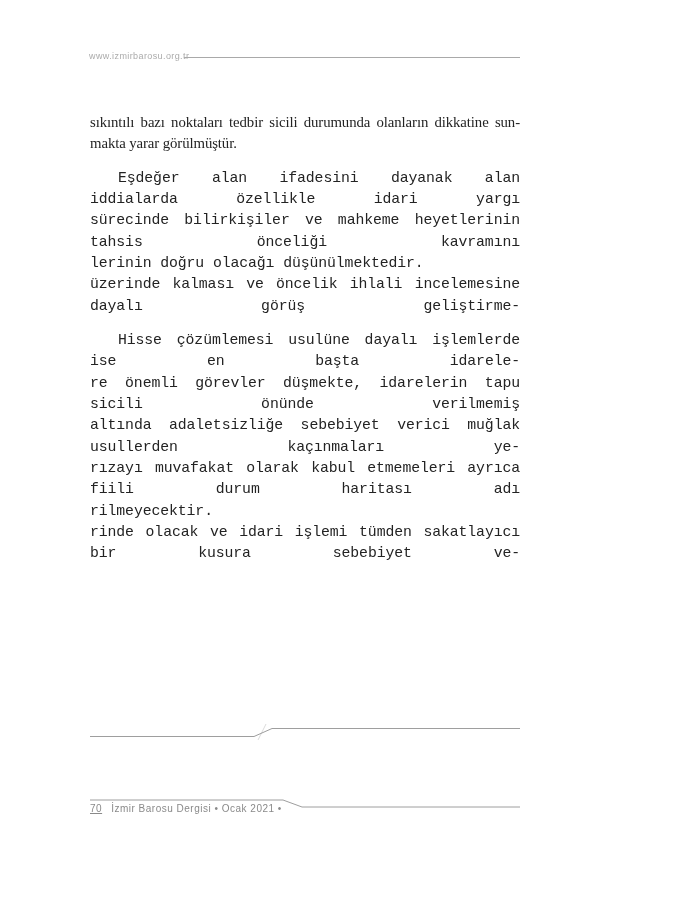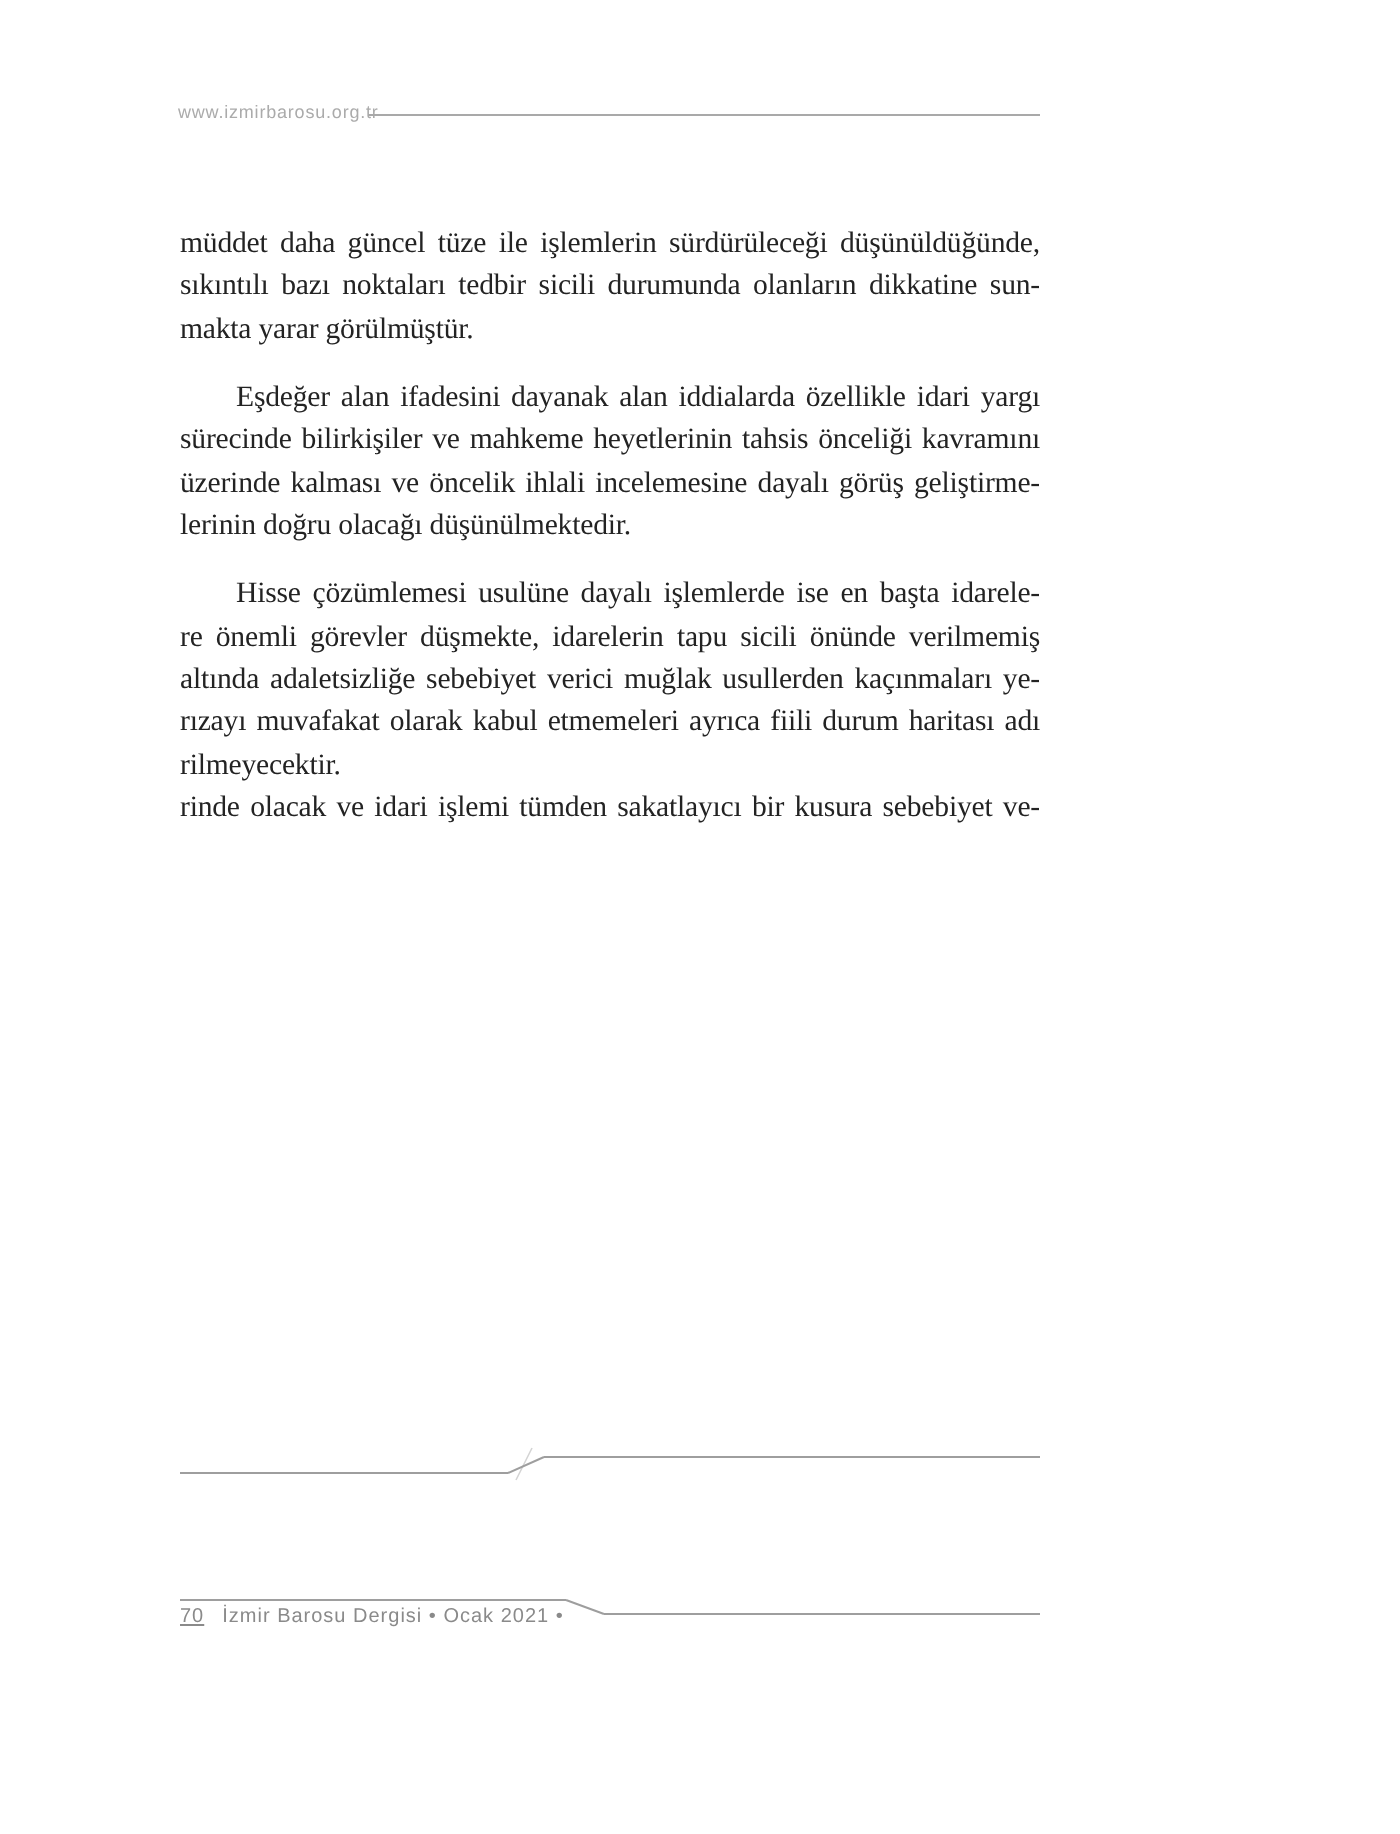--- a/index.html
+++ b/index.html
@@ -42,21 +42,21 @@
     position: absolute;
     left: 90px;
     top: 112px;
     width: 430px;
     font-size: 14.8px;
     line-height: 21.33px;
     color: #232323;
     letter-spacing: -0.1px;
   }
   .para { margin: 0; }
-  .para + .para { margin-top: 13px; }
+  .para + .para { margin-top: 13px; font-family: Liberation Mono, monospace; }
   .line {
     text-align: justify;
     text-align-last: justify;
     text-justify: inter-word;
     white-space: normal;
   }
   .line.last { text-align-last: left; }
   .line.first-indent { text-indent: 28px; }
 
   
@@ -92,29 +92,28 @@
 </head>
 <body>
 
 <div class="page">
 
   <span class="header-url">www.izmirbarosu.org.tr</span>
   <span class="header-rule"></span>
 
   <main class="body-text">
       <div class="para">
-        <div class="line">müddet daha güncel tüze ile işlemlerin sürdürüleceği düşünüldüğünde,</div>
         <div class="line">sıkıntılı bazı noktaları tedbir sicili durumunda olanların dikkatine sun-</div>
         <div class="line last">makta yarar görülmüştür.</div>
       </div>
       <div class="para">
         <div class="line first-indent">Eşdeğer alan ifadesini dayanak alan iddialarda özellikle idari yargı</div>
         <div class="line">sürecinde bilirkişiler ve mahkeme heyetlerinin tahsis önceliği kavramını</div>
+        <div class="line last">lerinin doğru olacağı düşünülmektedir.</div>
         <div class="line">üzerinde kalması ve öncelik ihlali incelemesine dayalı görüş geliştirme-</div>
-        <div class="line last">lerinin doğru olacağı düşünülmektedir.</div>
       </div>
       <div class="para">
         <div class="line first-indent">Hisse çözümlemesi usulüne dayalı işlemlerde ise en başta idarele-</div>
         <div class="line">re önemli görevler düşmekte, idarelerin tapu sicili önünde verilmemiş</div>
         <div class="line">altında adaletsizliğe sebebiyet verici muğlak usullerden kaçınmaları ye-</div>
         <div class="line">rızayı muvafakat olarak kabul etmemeleri ayrıca fiili durum haritası adı</div>
         <div class="line last">rilmeyecektir.</div>
         <div class="line">rinde olacak ve idari işlemi tümden sakatlayıcı bir kusura sebebiyet ve-</div>
       </div>
     </main>

